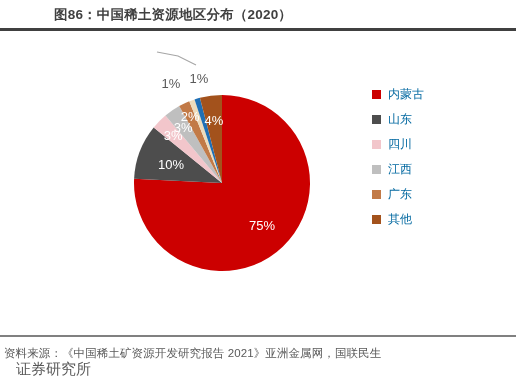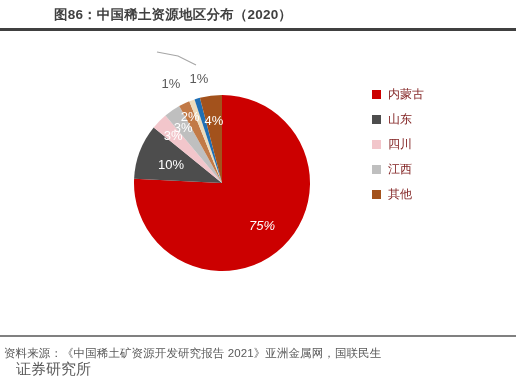--- a/index.html
+++ b/index.html
@@ -76,21 +76,21 @@
     height: 25px;
   }
   .legend-swatch {
     width: 9px;
     height: 9px;
     flex: 0 0 9px;
     margin-right: 7px;
   }
   .legend-label {
     font-size: 12px;
-    color: #7f1d1d;
+    color: #0369a1;
     white-space: nowrap;
   }
 
   
   #footer-divider {
     position: absolute;
     left: 0;
     top: 335px;
     width: 516px;
     height: 1.5px;
@@ -135,21 +135,21 @@
         <path d="M 222 151 L 153.70 95.51 A 88 88 0 0 1 165.43 83.59 Z" fill="#F2C6CB"></path>
         <path d="M 222 151 L 165.43 83.59 A 88 88 0 0 1 179.21 74.10 Z" fill="#BFBFBF"></path>
         <path d="M 222 151 L 179.21 74.10 A 88 88 0 0 1 189.29 69.30 Z" fill="#C27A47"></path>
         <path d="M 222 151 L 189.29 69.30 A 88 88 0 0 1 194.54 67.39 Z" fill="#EDDCBC"></path>
         <path d="M 222 151 L 194.54 67.39 A 88 88 0 0 1 199.90 65.82 Z" fill="#1F6FB5"></path>
         <path d="M 222 151 L 199.90 65.82 A 88 88 0 0 1 222.00 63.00 Z" fill="#A3521C"></path>
       </g>
   </svg>
 
   <div id="slice-labels">
-      <div class="slice-label" style="left: 262.1px; top: 193px; font-style: italic;">75%</div>
+      <div class="slice-label" style="left: 262.1px; top: 193px;">75%</div>
       <div class="slice-label" style="left: 171px; top: 131.5px;">10%</div>
       <div class="slice-label" style="left: 173.1px; top: 102.9px;">3%</div>
       <div class="slice-label" style="left: 183.1px; top: 94.5px;">3%</div>
       <div class="slice-label" style="left: 190.2px; top: 84.3px;">2%</div>
       <div class="slice-label outside" style="left: 170.9px; top: 50.6px;">1%</div>
       <div class="slice-label outside" style="left: 199px; top: 46.1px;">1%</div>
       <div class="slice-label" style="left: 214px; top: 88.1px;">4%</div>
     </div>
 </div>
 
@@ -164,20 +164,24 @@
     </div>
     <div class="legend-item">
       <span class="legend-swatch" style="background: rgb(242, 198, 203);"></span>
       <span class="legend-label">四川</span>
     </div>
     <div class="legend-item">
       <span class="legend-swatch" style="background: rgb(191, 191, 191);"></span>
       <span class="legend-label">江西</span>
     </div>
     <div class="legend-item">
+      <span class="legend-swatch" style="background: rgb(194, 122, 71);"></span>
+      <span class="legend-label">广东</span>
+    </div>
+    <div class="legend-item">
       <span class="legend-swatch" style="background: rgb(163, 82, 28);"></span>
       <span class="legend-label">其他</span>
     </div>
   </div>
 
 <div id="footer-divider"></div>
 <div id="footer-note">资料来源：《中国稀土矿资源开发研究报告 2021》亚洲金属网，国联民生</div>
 <div id="footer-note-line2">证券研究所</div>
 
 </body></html>

